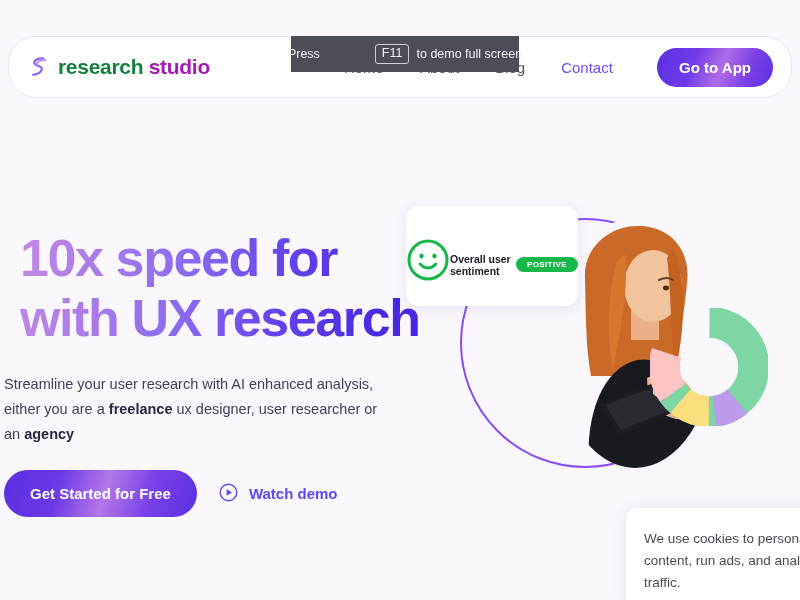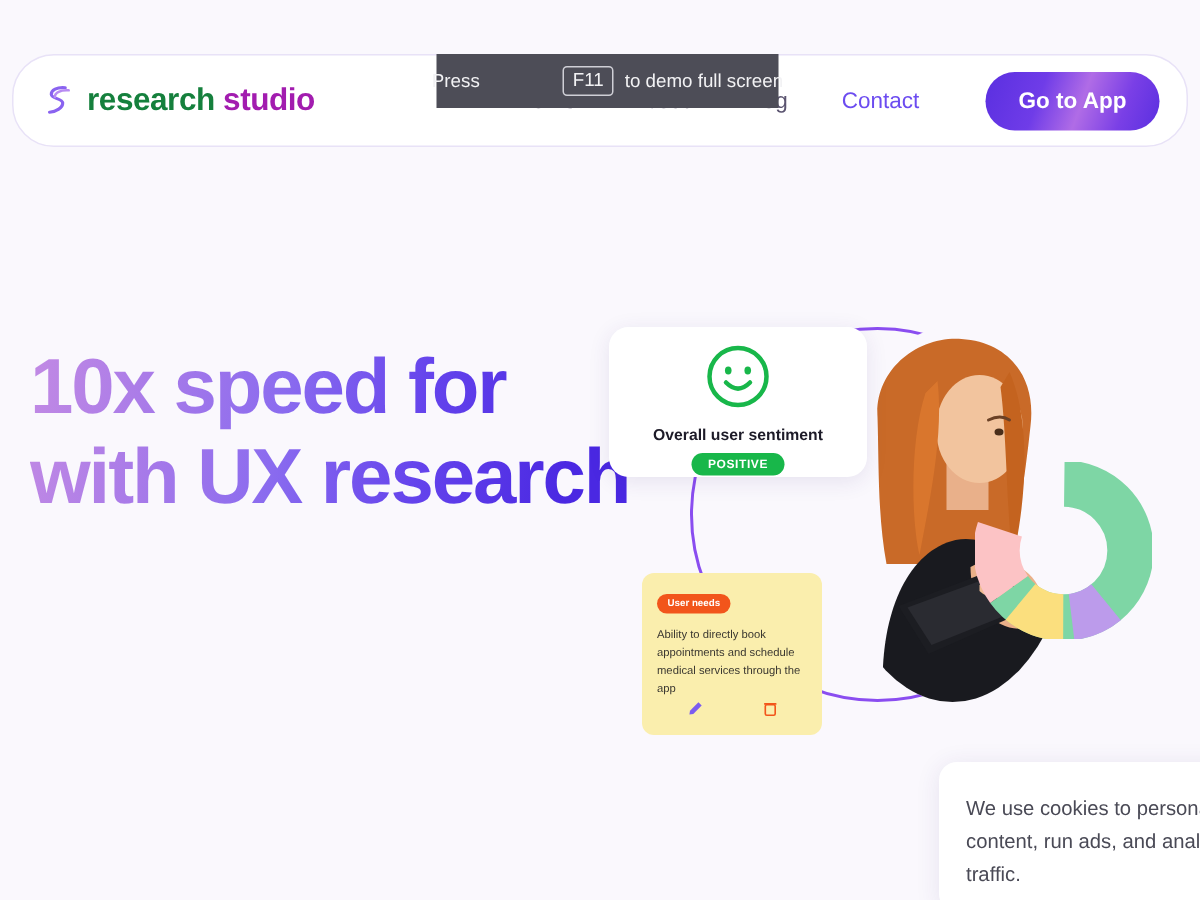--- a/index.html
+++ b/index.html
@@ -149,26 +149,26 @@
     position: absolute;
     left: 155px; top: 18px;
     width: 160px; height: 250px;
     border-radius: 50%;
     overflow: hidden;
   }
   .person svg { display: block; }
 
   .sentiment-card {
     position: absolute;
-    left: 6px; top: 18px;
+    left: 6px; top: 6px;
     width: 172px; height: 100px;
     background: #ffffff;
     border-radius: 13px;
     box-shadow: 0 3px 14px rgba(60,40,120,0.10);
-    display: flex; flex-direction: column; align-items: center;
+    display: flex; flex-direction: row; align-items: center;
     padding-top: 11px;
     z-index: 12;
   }
   .sentiment-label {
     font-size: 10.5px; font-weight: 700; color: #1d1b28;
     margin-top: 6px;
   }
   .sentiment-badge {
     margin-top: 6px;
     background: #18b74a;
@@ -267,21 +267,34 @@
     <span>Press</span>
     <span class="f11-key">F11</span>
     <span>to demo full screen</span>
   </div>
 
   <h1 class="hero-title">
     <span>10x speed for</span><br>
     <span>with UX research</span>
   </h1>
 
-
+  <p class="hero-sub"><span>Streamline your user research with AI enhanced analysis, either you are a </span><b>freelance</b><span> ux designer, user researcher or an </span><b>agency</b></p>
+
+  <div class="hero-cta">
+    <button class="btn-started">Get Started for Free</button>
+    <a class="watch-demo">
+      <span>
+        <svg width="19" height="19" viewBox="0 0 19 19">
+          <circle cx="9.5" cy="9.5" r="8.3" fill="none" stroke="#6048ee" stroke-width="1.4"></circle>
+          <path d="M7.6 6.2 L13 9.5 L7.6 12.8 Z" fill="#6048ee"></path>
+        </svg>
+      </span>
+      <span>Watch demo</span>
+    </a>
+  </div>
 
   <div class="visual">
 
     <div class="ring"></div>
 
     <div class="person">
       <svg width="160" height="250" viewBox="0 0 160 250">
         <rect width="160" height="250" fill="#faf8fd"></rect>
 
         <path d="M30 60 C28 30 55 6 86 8 C118 10 136 34 132 66 C129 95 124 128 118 158 L36 158 C30 126 31 90 30 60 Z" fill="#c96a28"></path>
@@ -323,36 +336,19 @@
           <circle cx="22" cy="22" r="19" fill="none" stroke="#18b74a" stroke-width="3"></circle>
           <ellipse cx="15.5" cy="18" rx="2.2" ry="2.6" fill="#18b74a"></ellipse>
           <ellipse cx="28.5" cy="18" rx="2.2" ry="2.6" fill="#18b74a"></ellipse>
           <path d="M14 26 q8 8 16 0" stroke="#18b74a" stroke-width="3" fill="none" stroke-linecap="round"></path>
         </svg>
       </span>
       <div class="sentiment-label">Overall user sentiment</div>
       <div class="sentiment-badge">POSITIVE</div>
     </div>
 
-    <div class="note-card">
-      <span class="note-badge">User needs</span>
-      <div class="note-body">Ability to directly book appointments and schedule medical services through the app</div>
-      <div class="note-icons">
-        <span>
-          <svg width="11" height="11" viewBox="0 0 11 11">
-            <path d="M7.6 1.2 L9.8 3.4 L4.2 9 L1.6 9.4 L2 6.8 Z" fill="#7b5cf0"></path>
-          </svg>
-        </span>
-        <span>
-          <svg width="11" height="11" viewBox="0 0 11 11">
-            <rect x="2.2" y="2.8" width="6.6" height="7" rx="1" fill="none" stroke="#f2551b" stroke-width="1.1"></rect>
-            <rect x="1.3" y="1.6" width="8.4" height="1.3" rx="0.6" fill="#f2551b"></rect>
-          </svg>
-        </span>
-      </div>
-    </div>
   </div>
 
   <div class="cookie-banner">
     <div class="cookie-text">We use cookies to personalize content, run ads, and analyze traffic.</div>
   </div>
 
 </div>
 
 </body></html>

